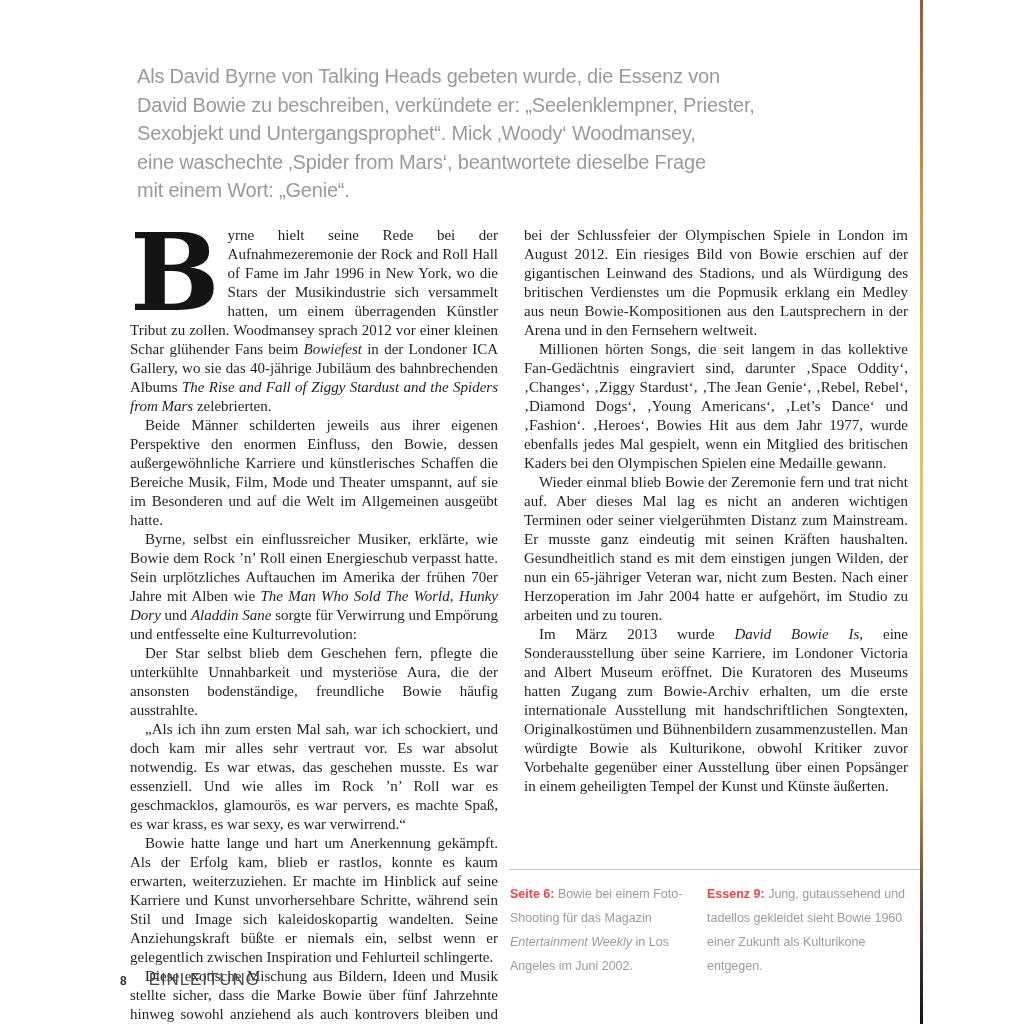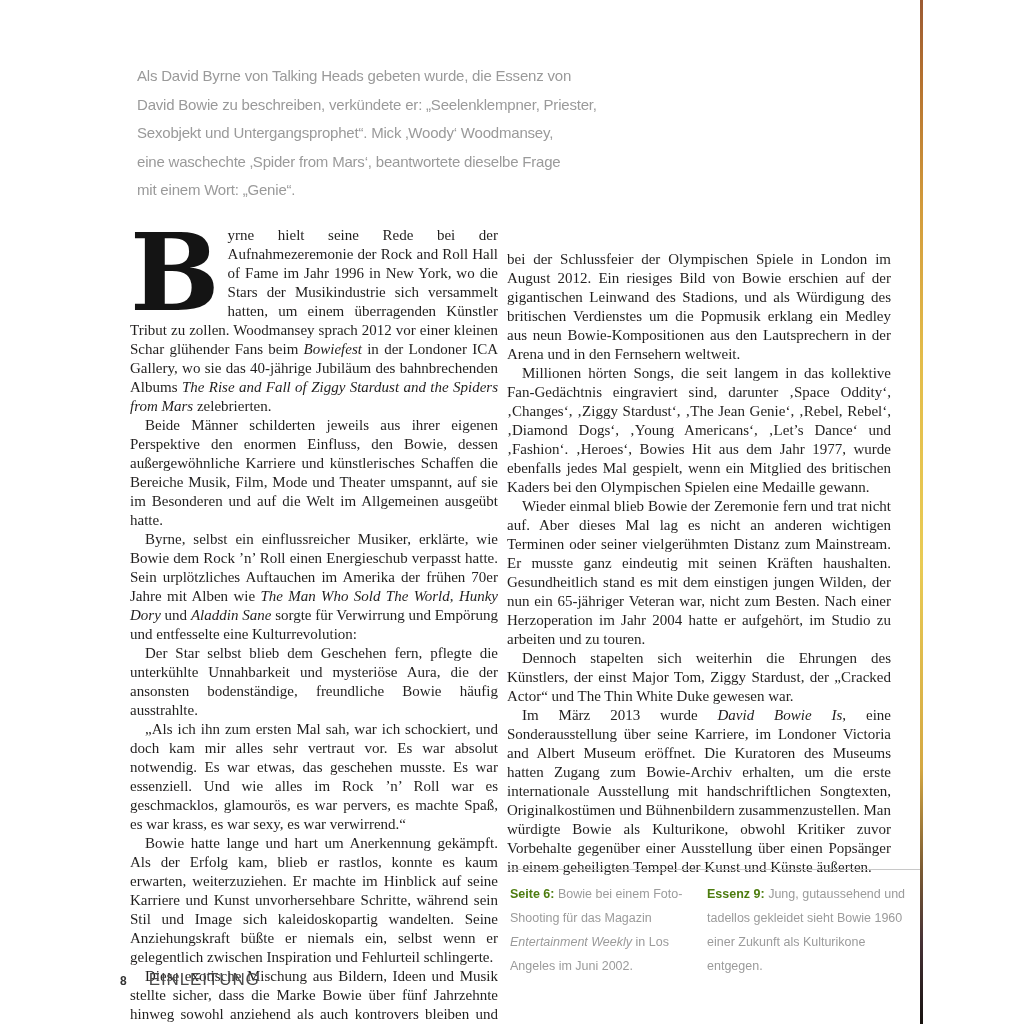--- a/index.html
+++ b/index.html
@@ -1,33 +1,33 @@
 <!DOCTYPE html>
 <html><head>
 <meta charset="utf-8">
 <style>
   html,body{margin:0;padding:0;background:#fff;}
   .page{position:relative;width:1024px;height:1024px;background:#ffffff;overflow:hidden;
         font-family:"Liberation Serif",serif;}
   .intro{position:absolute;left:137px;top:62px;width:720px;
-         font-family:"Liberation Sans",sans-serif;font-size:15px;line-height:28.5px;
+         font-family:"Liberation Sans",sans-serif;font-size:20px;line-height:28.5px;
          font-weight:400;color:#9a9a9a;white-space:pre-line;letter-spacing:-0.2px;}
   .col{position:absolute;top:226px;}
   .col-left{left:130px;width:368px;}
-  .col-right{left:507px;width:384px;margin-top:24px;}
+  .col-right{left:524px;width:384px;}
   .col p{margin:0;font-family:"Liberation Serif",serif;font-size:15px;line-height:19px;
          color:#211f1e;text-align:justify;text-indent:15px;}
   .col p.no-indent{text-indent:0;}
   .col p em{}
   .dropcap{float:left;font-family:"DejaVu Serif",serif;font-weight:700;
            font-size:106px;line-height:90px;height:93px;margin:2px 8px 0 0;color:#141414;}
   .caption-divider{position:absolute;left:509px;top:869px;width:412px;height:1px;background:#c8c8c8;}
   .caption{position:absolute;top:882px;font-family:"Liberation Sans",sans-serif;
            font-size:12.5px;line-height:24px;color:#9b9b9b;text-align:left;}
-  .caption b{font-weight:700;color:#4d7c0f;}
+  .caption b{font-weight:700;color:#ef4444;}
   .caption em{font-style:italic;}
   .caption-a{left:510px;width:180px;}
   .caption-b{left:707px;width:202px;}
   .footer{position:absolute;left:120px;top:970px;font-family:"Liberation Sans",sans-serif;
           color:#3e3e3e;}
   .page-num{font-size:12px;font-weight:700;color:#333;}
   .section{font-size:17px;letter-spacing:0.9px;color:#4a4a4a;margin-left:22px;}
   .stripe{position:absolute;left:920px;top:0;width:3px;height:1024px;
           background:linear-gradient(180deg,#9b5a33 0%,#b5722f 8%,#d29a3b 20%,
             #e3bc4a 35%,#e9cb55 55%,#d4a843 75%,#7a5a33 85%,#463136 92%,#17120f 100%);}
@@ -50,21 +50,20 @@
       <p><span>Der Star selbst blieb dem Geschehen fern, pflegte die unterkühlte Unnahbarkeit und mysteriöse Aura, die der ansonsten bodenständige, freundliche Bowie häufig ausstrahlte.</span></p>
       <p><span>„Als ich ihn zum ersten Mal sah, war ich schockiert, und doch kam mir alles sehr vertraut vor. Es war absolut notwendig. Es war etwas, das geschehen musste. Es war essenziell. Und wie alles im Rock ’n’ Roll war es geschmacklos, glamourös, es war pervers, es machte Spaß, es war krass, es war sexy, es war verwirrend.“</span></p>
       <p><span>Bowie hatte lange und hart um Anerkennung gekämpft. Als der Erfolg kam, blieb er rastlos, konnte es kaum erwarten, weiterzuziehen. Er machte im Hinblick auf seine Karriere und Kunst unvorhersehbare Schritte, während sein Stil und Image sich kaleidoskopartig wandelten. Seine Anziehungskraft büßte er niemals ein, selbst wenn er gelegentlich zwischen Inspiration und Fehlurteil schlingerte.</span></p>
       <p><span>Diese exotische Mischung aus Bildern, Ideen und Musik stellte sicher, dass die Marke Bowie über fünf Jahrzehnte hinweg sowohl anziehend als auch kontrovers bleiben und ihm zahlreiche Ehren und Lobeshymnen einbringen würde. Eine der bedeutsamsten Auszeichnungen war die Musikauswahl</span></p>
     </div>
 
   <div class="col col-right">
       <p class="no-indent"><span>bei der Schlussfeier der Olympischen Spiele in London im August 2012. Ein riesiges Bild von Bowie erschien auf der gigantischen Leinwand des Stadions, und als Würdigung des britischen Verdienstes um die Popmusik erklang ein Medley aus neun Bowie-Kompositionen aus den Lautsprechern in der Arena und in den Fernsehern weltweit.</span></p>
       <p><span>Millionen hörten Songs, die seit langem in das kollektive Fan-Gedächtnis eingraviert sind, darunter ‚Space Oddity‘, ‚Changes‘, ‚Ziggy Stardust‘, ‚The Jean Genie‘, ‚Rebel, Rebel‘, ‚Diamond Dogs‘, ‚Young Americans‘, ‚Let’s Dance‘ und ‚Fashion‘. ‚Heroes‘, Bowies Hit aus dem Jahr 1977, wurde ebenfalls jedes Mal gespielt, wenn ein Mitglied des britischen Kaders bei den Olympischen Spielen eine Medaille gewann.</span></p>
       <p><span>Wieder einmal blieb Bowie der Zeremonie fern und trat nicht auf. Aber dieses Mal lag es nicht an anderen wichtigen Terminen oder seiner vielgerühmten Distanz zum Mainstream. Er musste ganz eindeutig mit seinen Kräften haushalten. Gesundheitlich stand es mit dem einstigen jungen Wilden, der nun ein 65-jähriger Veteran war, nicht zum Besten. Nach einer Herzoperation im Jahr 2004 hatte er aufgehört, im Studio zu arbeiten und zu touren.</span></p>
-      <p><span>Dennoch stapelten sich weiterhin die Ehrungen des Künstlers, der einst Major Tom, Ziggy Stardust, der „Cracked Actor“ und The Thin White Duke gewesen war.</span></p>
       <p><span>Im März 2013 wurde </span><em>David Bowie Is</em><span>, eine Sonderausstellung über seine Karriere, im Londoner Victoria and Albert Museum eröffnet. Die Kuratoren des Museums hatten Zugang zum Bowie-Archiv erhalten, um die erste internationale Ausstellung mit handschriftlichen Songtexten, Originalkostümen und Bühnenbildern zusammenzustellen. Man würdigte Bowie als Kulturikone, obwohl Kritiker zuvor Vorbehalte gegenüber einer Ausstellung über einen Popsänger in einem geheiligten Tempel der Kunst und Künste äußerten.</span></p>
     </div>
 
   <div class="caption-divider"></div>
 
   <div class="caption caption-a"><b>Seite 6:</b><span> Bowie bei einem Foto-Shooting für das Magazin </span><em>Entertainment Weekly</em><span> in Los Angeles im Juni 2002.</span></div>
 
   <div class="caption caption-b"><b>Essenz 9:</b><span> Jung, gutaussehend und tadellos gekleidet sieht Bowie 1960 einer Zukunft als Kulturikone entgegen.</span></div>
 
   <div class="footer">

